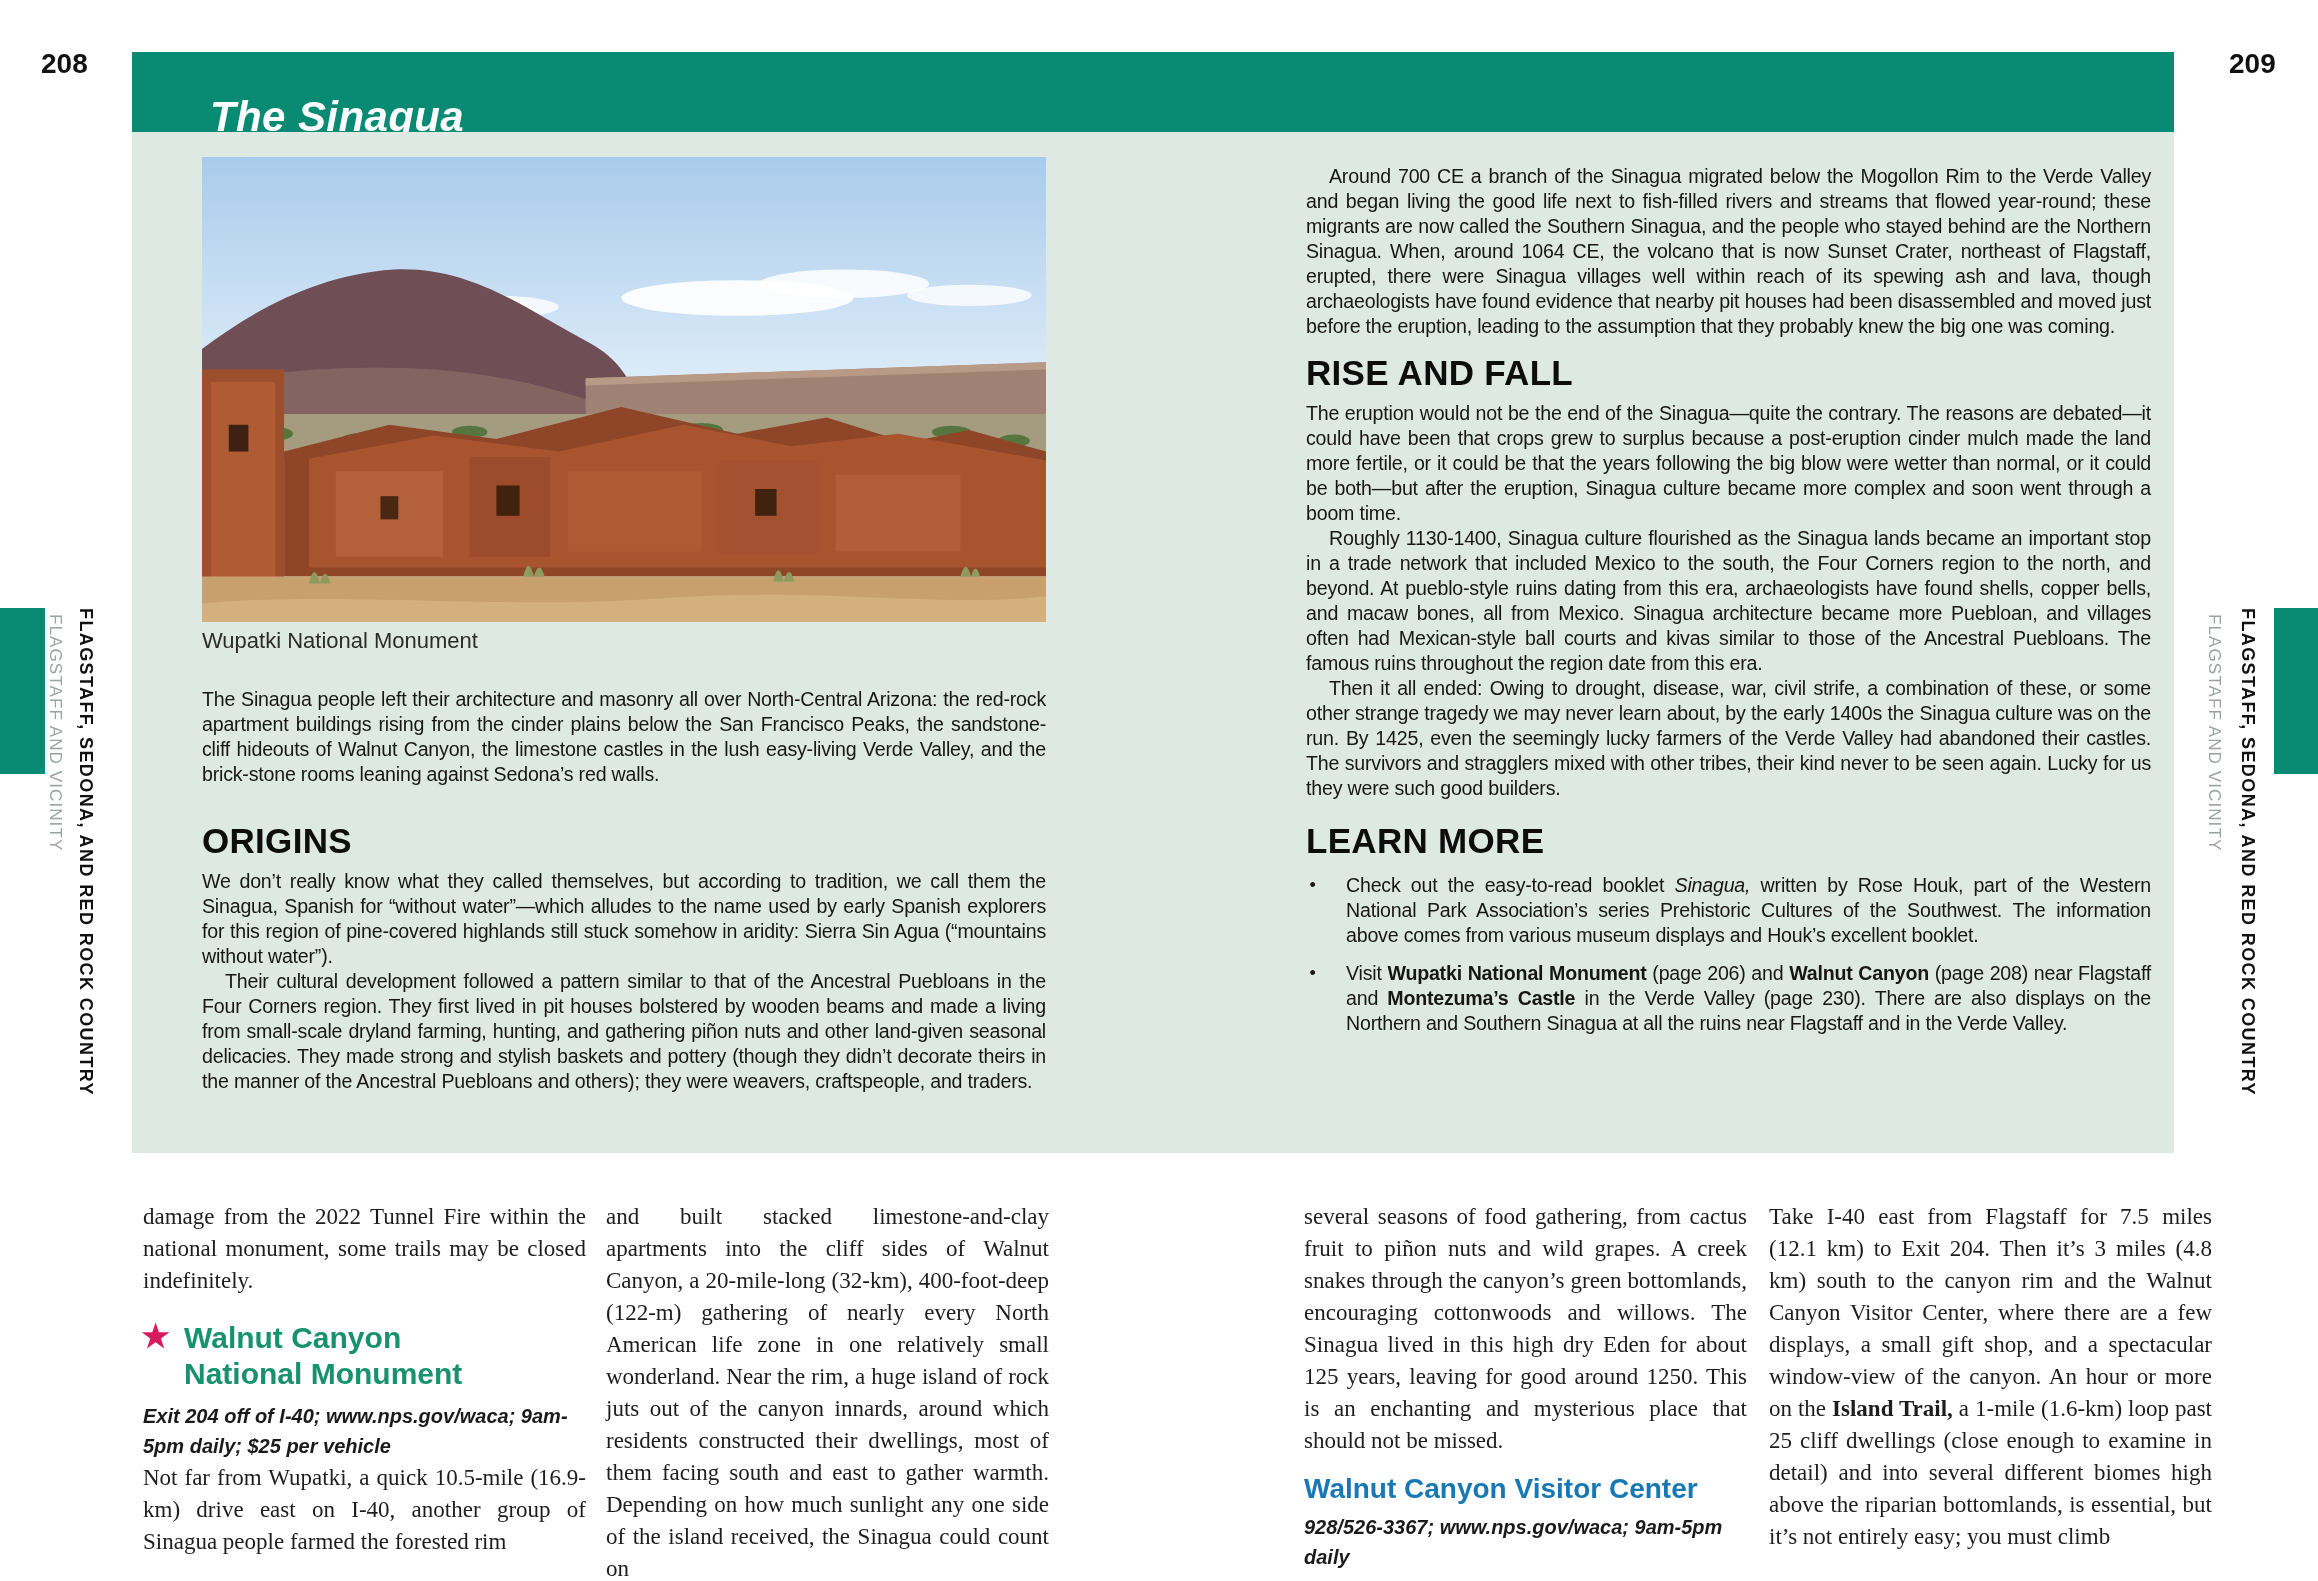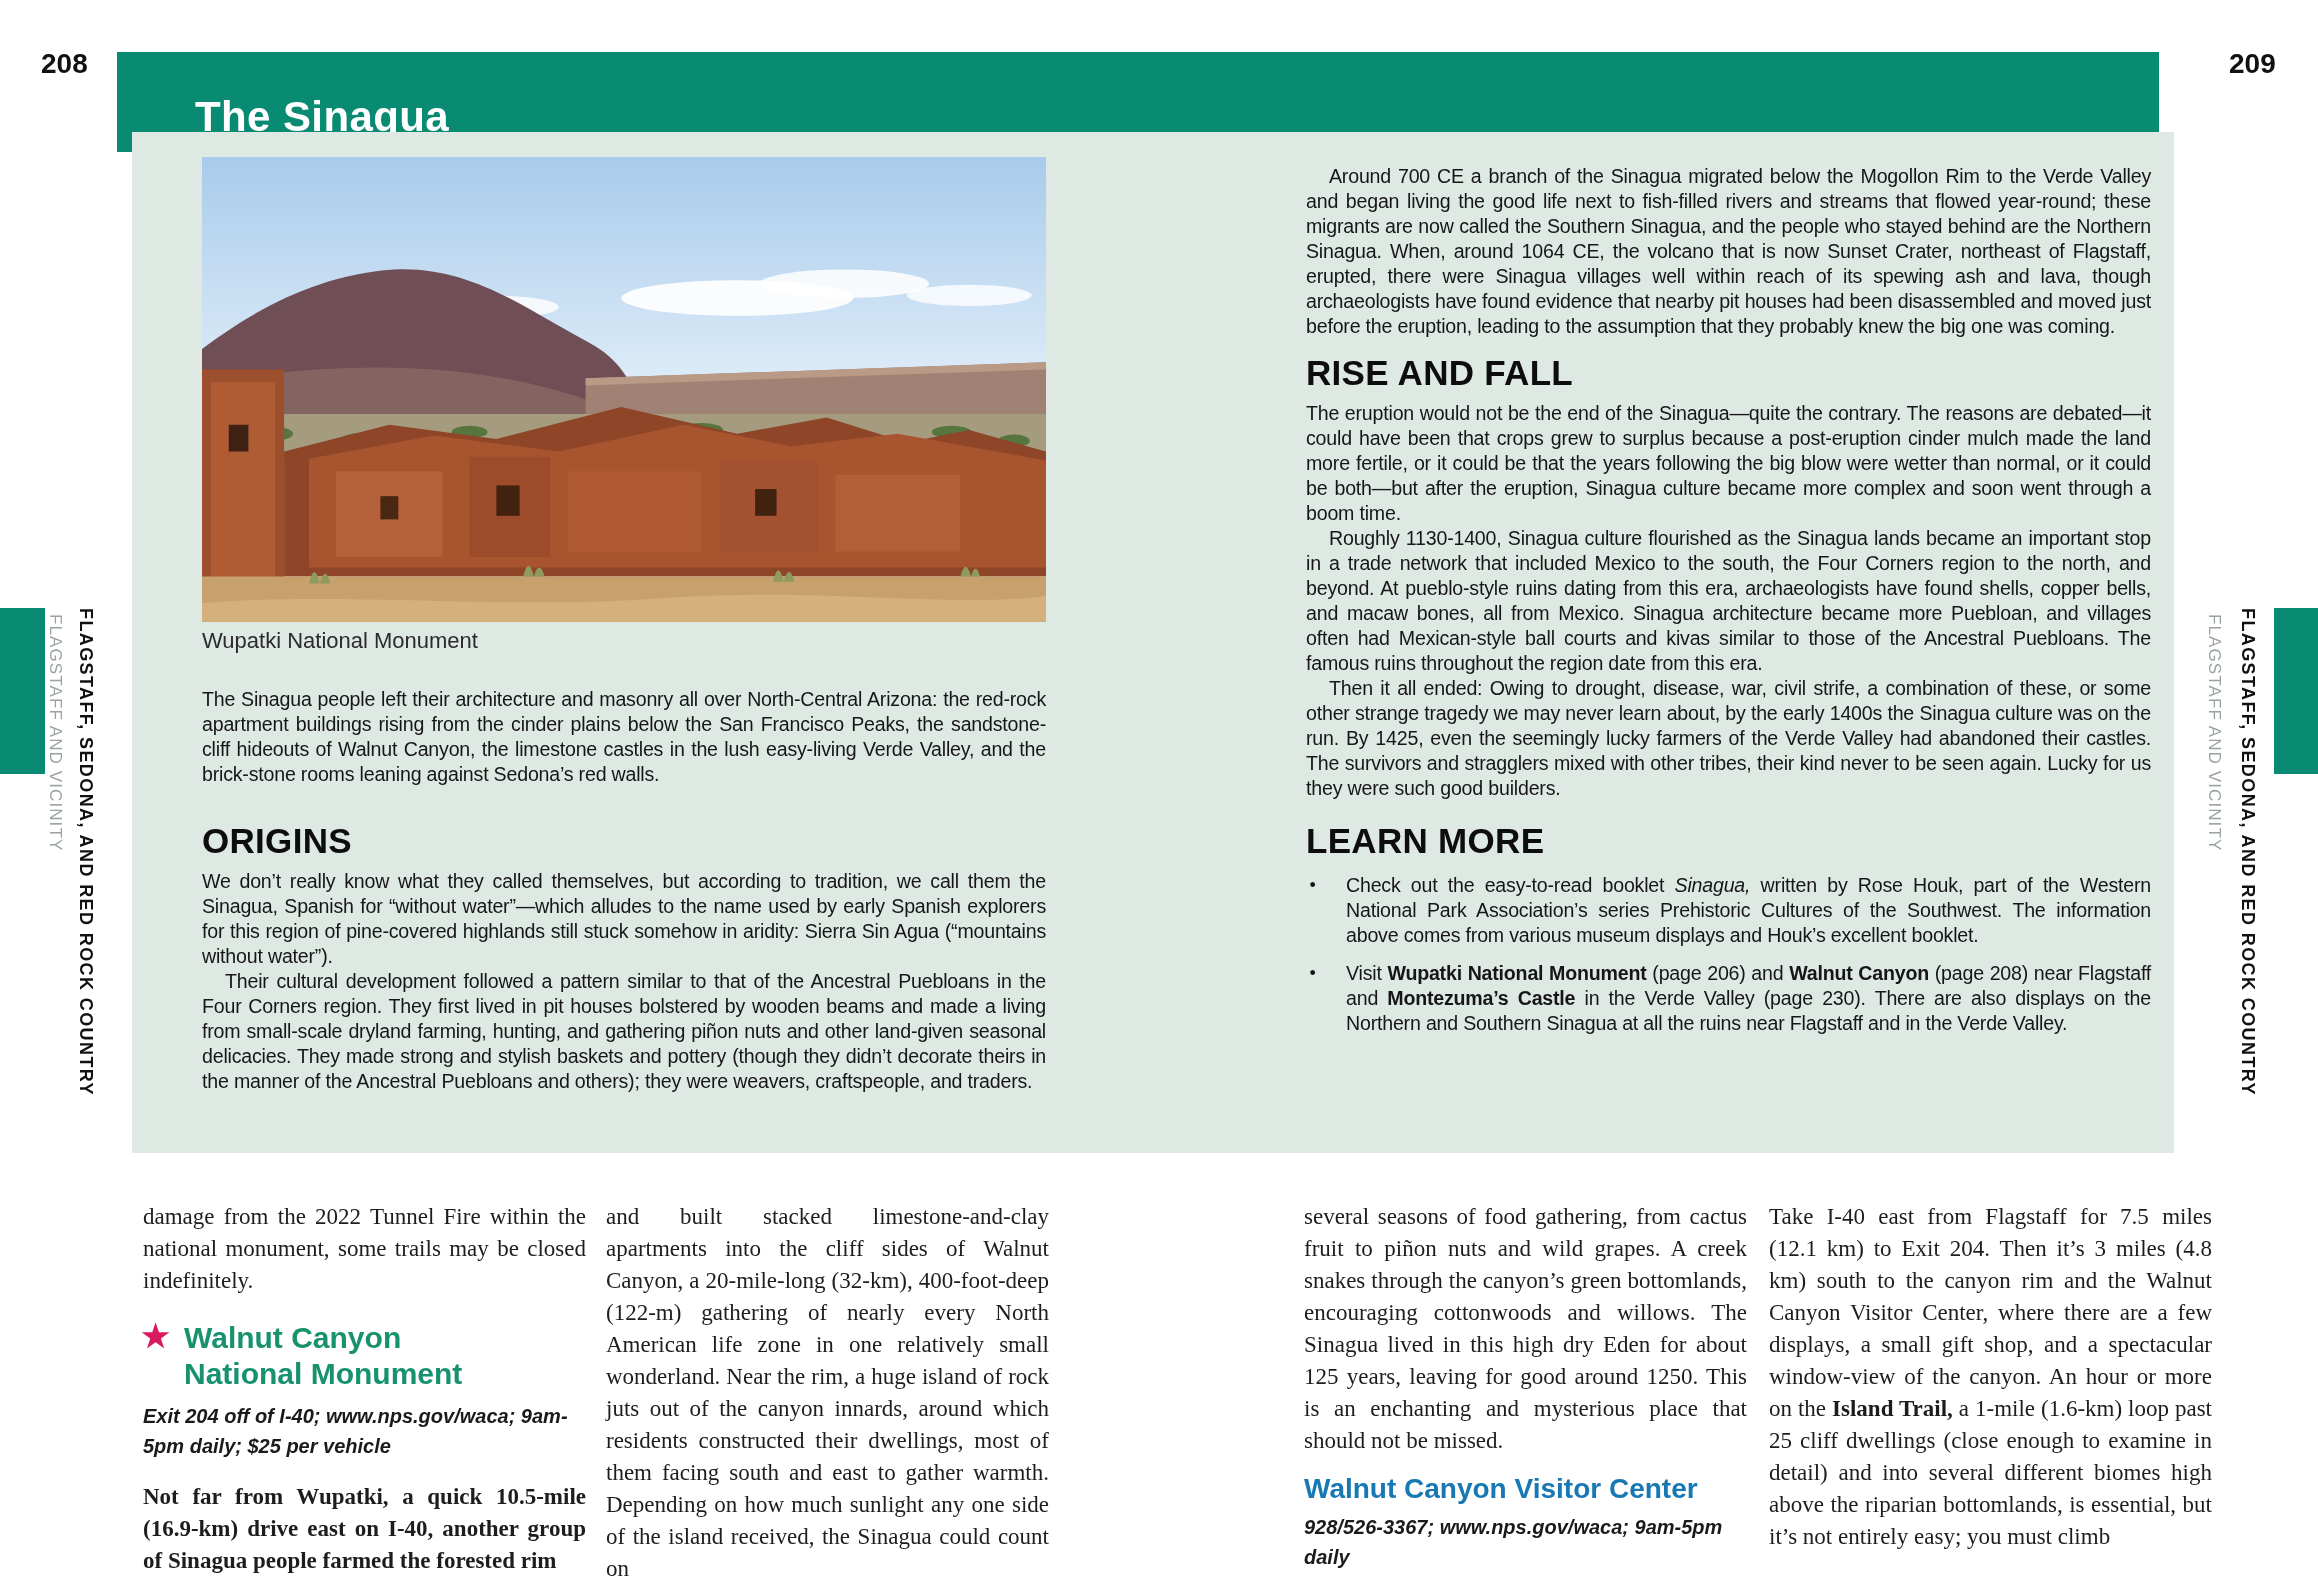--- a/index.html
+++ b/index.html
@@ -8,21 +8,21 @@
   }
   *{margin:0;padding:0;box-sizing:border-box;}
   html,body{background:#ffffff;}
   body{width:2319px;height:1581px;position:relative;overflow:hidden;
        font-family:"Liberation Sans",sans-serif;color:var(--ink);}
 
   .pageno{position:absolute;top:48px;font-size:28px;font-weight:bold;color:#111;}
   #pageno-left{left:41px;}
   #pageno-right{left:2229px;}
 
-  .band{position:absolute;left:117px;top:52px;width:2042px;height:100px;background:var(--teal);}
+  .band{position:absolute;left:132px;top:52px;width:2042px;height:100px;background:var(--teal);font-style:italic;}
   .band .title{position:absolute;left:78px;bottom:10.7px;color:#ffffff;font-size:42px;font-weight:bold;letter-spacing:0.4px;}
 
   .box{position:absolute;left:132px;top:132px;width:2042px;height:1021px;background:var(--box-bg);}
 
   .photo{position:absolute;left:70px;top:25px;width:844px;height:465px;display:block;}
   .caption{position:absolute;left:70px;top:496px;font-size:22px;color:var(--caption-ink);}
 
   .bodysans{font-size:19.6px;line-height:25px;letter-spacing:-0.2px;text-align:justify;color:var(--ink);}
   .indent{text-indent:23px;}
   .boxhead{font-size:35px;font-weight:bold;letter-spacing:0.3px;color:#0d0d0d;}
@@ -56,21 +56,21 @@
   #lcol1{left:143px;} #lcol2{left:606px;} #lcol3{left:1304px;} #lcol4{left:1769px;}
 
   .listing-head{position:relative;margin-top:23px;padding-left:41px;width:339px;
      font-family:"Liberation Sans",sans-serif;font-size:30px;line-height:36px;font-weight:bold;
      color:var(--green-heading);text-align:left;}
   .listing-head .star{position:absolute;left:-1.8px;top:-1.8px;color:var(--star);font-size:32px;}
   .listing-info{margin-top:9px;font-family:"Liberation Sans",sans-serif;font-style:italic;
      font-size:20px;line-height:30px;color:#1a1a1a;text-align:left;font-weight:bold;}
   .vc-head{margin-top:16px;font-family:"Liberation Sans",sans-serif;font-size:28px;font-weight:bold;
      color:var(--blue-heading);text-align:left;}
-  #lcol1 .body{margin-top:20px;font-weight:bold;}
+  #lcol1 .body{margin-top:1px;}
   #lcol3 .listing-info{margin-top:7.1px;}
 </style>
 </head>
 <body>
 
 <div class="pageno" id="pageno-left">208</div>
 <div class="pageno" id="pageno-right">209</div>
 
 <div class="band">
   <div class="title">The Sinagua</div>

